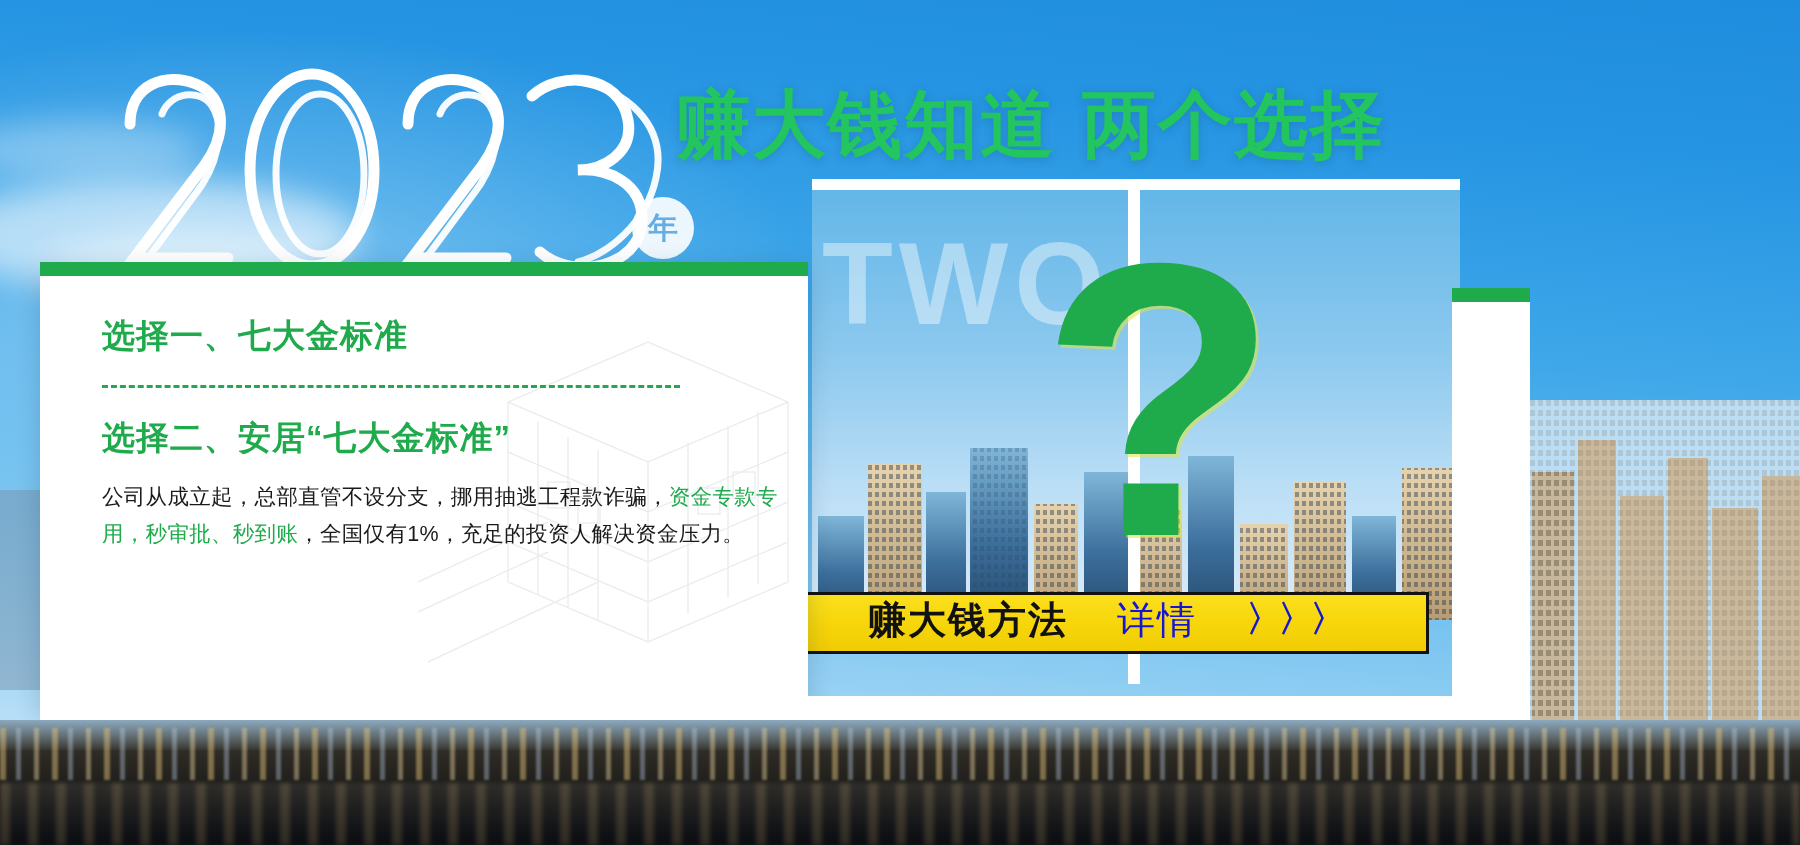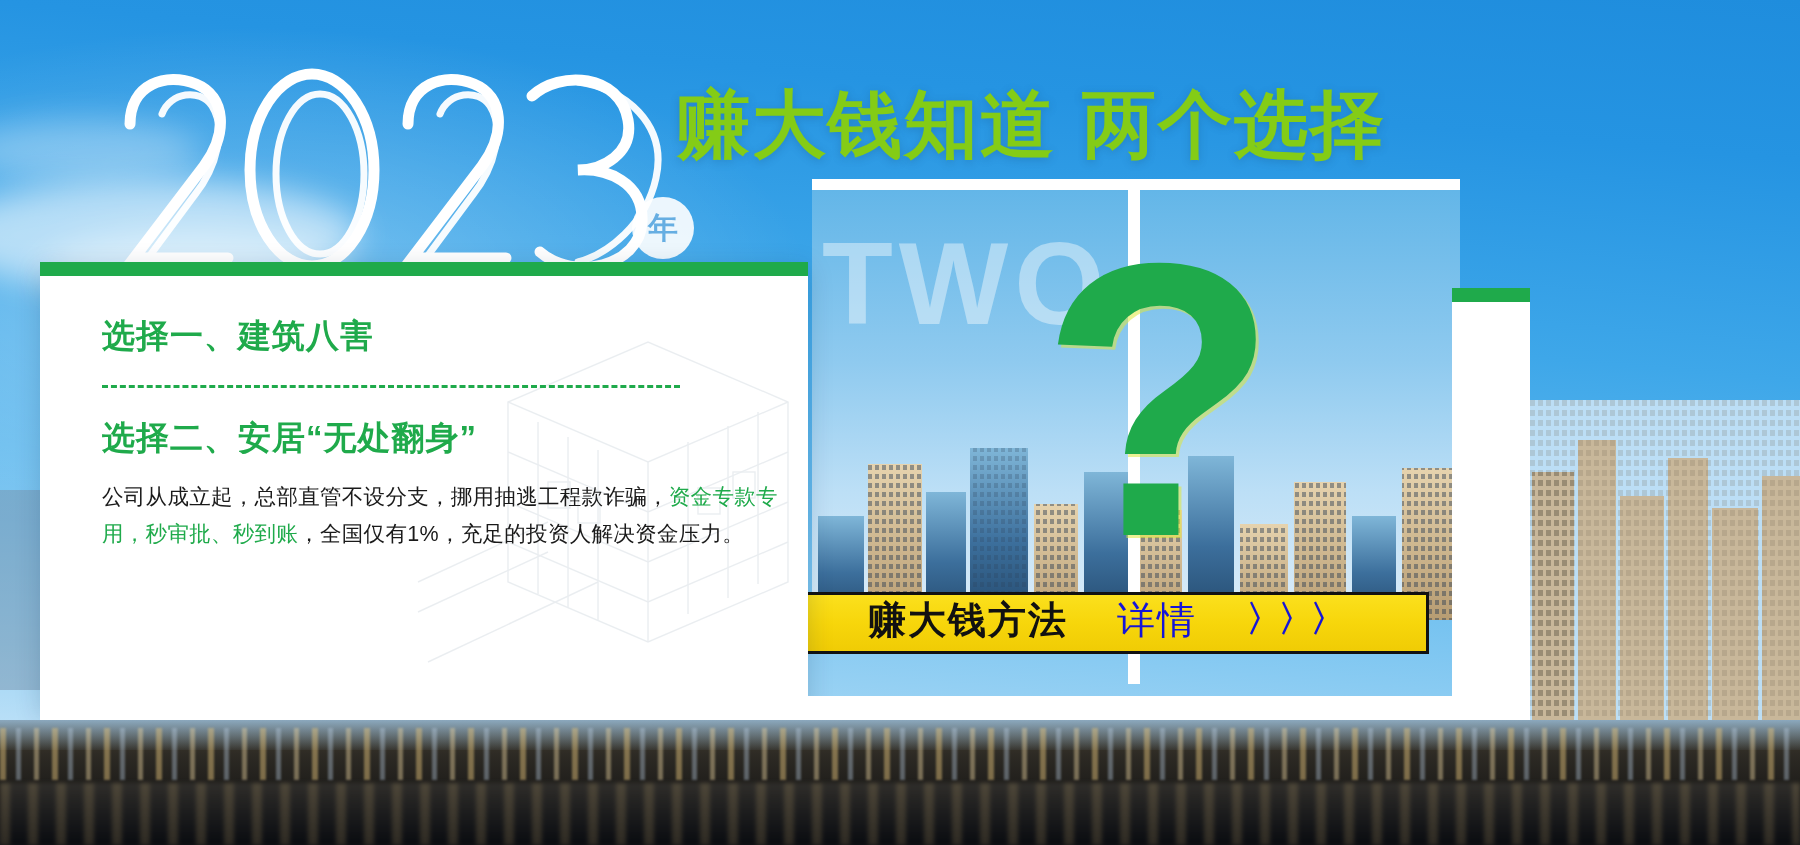--- a/index.html
+++ b/index.html
@@ -55,21 +55,21 @@
   .year-wrap svg{ width:100%; height:100%; display:block; }
   .year-badge{
     position:absolute; left:632px; top:197px; width:62px; height:62px; border-radius:50%;
     background:rgba(255,255,255,.9); display:flex; align-items:center; justify-content:center;
   }
   .year-badge span{ color:#66aee2; font-size:30px; font-weight:700; line-height:1; }
 
   
   .headline{
     position:absolute; left:676px; top:76px;
-    font-size:74px; font-weight:700; color:#84cc16; letter-spacing:2px; white-space:nowrap;
+    font-size:74px; font-weight:700; color:#22c55e; letter-spacing:2px; white-space:nowrap;
     text-shadow:0 2px 8px rgba(20,70,120,.25);
   }
   .headline .gap{ display:inline-block; width:26px; }
 
   
   .rule-left{ position:absolute; left:812px; top:179px; width:316px; height:11px; background:#ffffff; }
   .rule-right{ position:absolute; left:1140px; top:179px; width:320px; height:11px; background:#ffffff; }
 
   
   .pillar-a{ position:absolute; left:1128px; top:179px; width:12px; height:505px; background:#ffffff; }
@@ -270,25 +270,25 @@
         <rect x="310" y="206" width="22" height="26"></rect>
           <rect x="345" y="190" width="22" height="26"></rect>
         <path d="M30 300 L160 240"></path>
           <path d="M30 330 L160 270"></path>
           <path d="M40 380 L210 300"></path>
       </g>
     </svg>
 
     <div class="card-inner">
 
-      <div class="sec-title">选择一、建筑八害</div>
+      <div class="sec-title">选择一、七大金标准</div>
 
       <div class="divider"></div>
 
-      <div class="sec-title">选择二、安居“无处翻身”</div>
+      <div class="sec-title">选择二、安居“七大金标准”</div>
       <div class="sec-body">
         <span>公司从成立起，总部直管不设分支，挪用抽逃工程款诈骗，</span><span class="g">资金专款专用，秒审批、秒到账</span><span>，全国仅有1%，充足的投资人解决资金压力。</span>
       </div>
 
     </div>
   </div>
 
   <div class="basebar"></div>
 
   <div class="waterfront">

